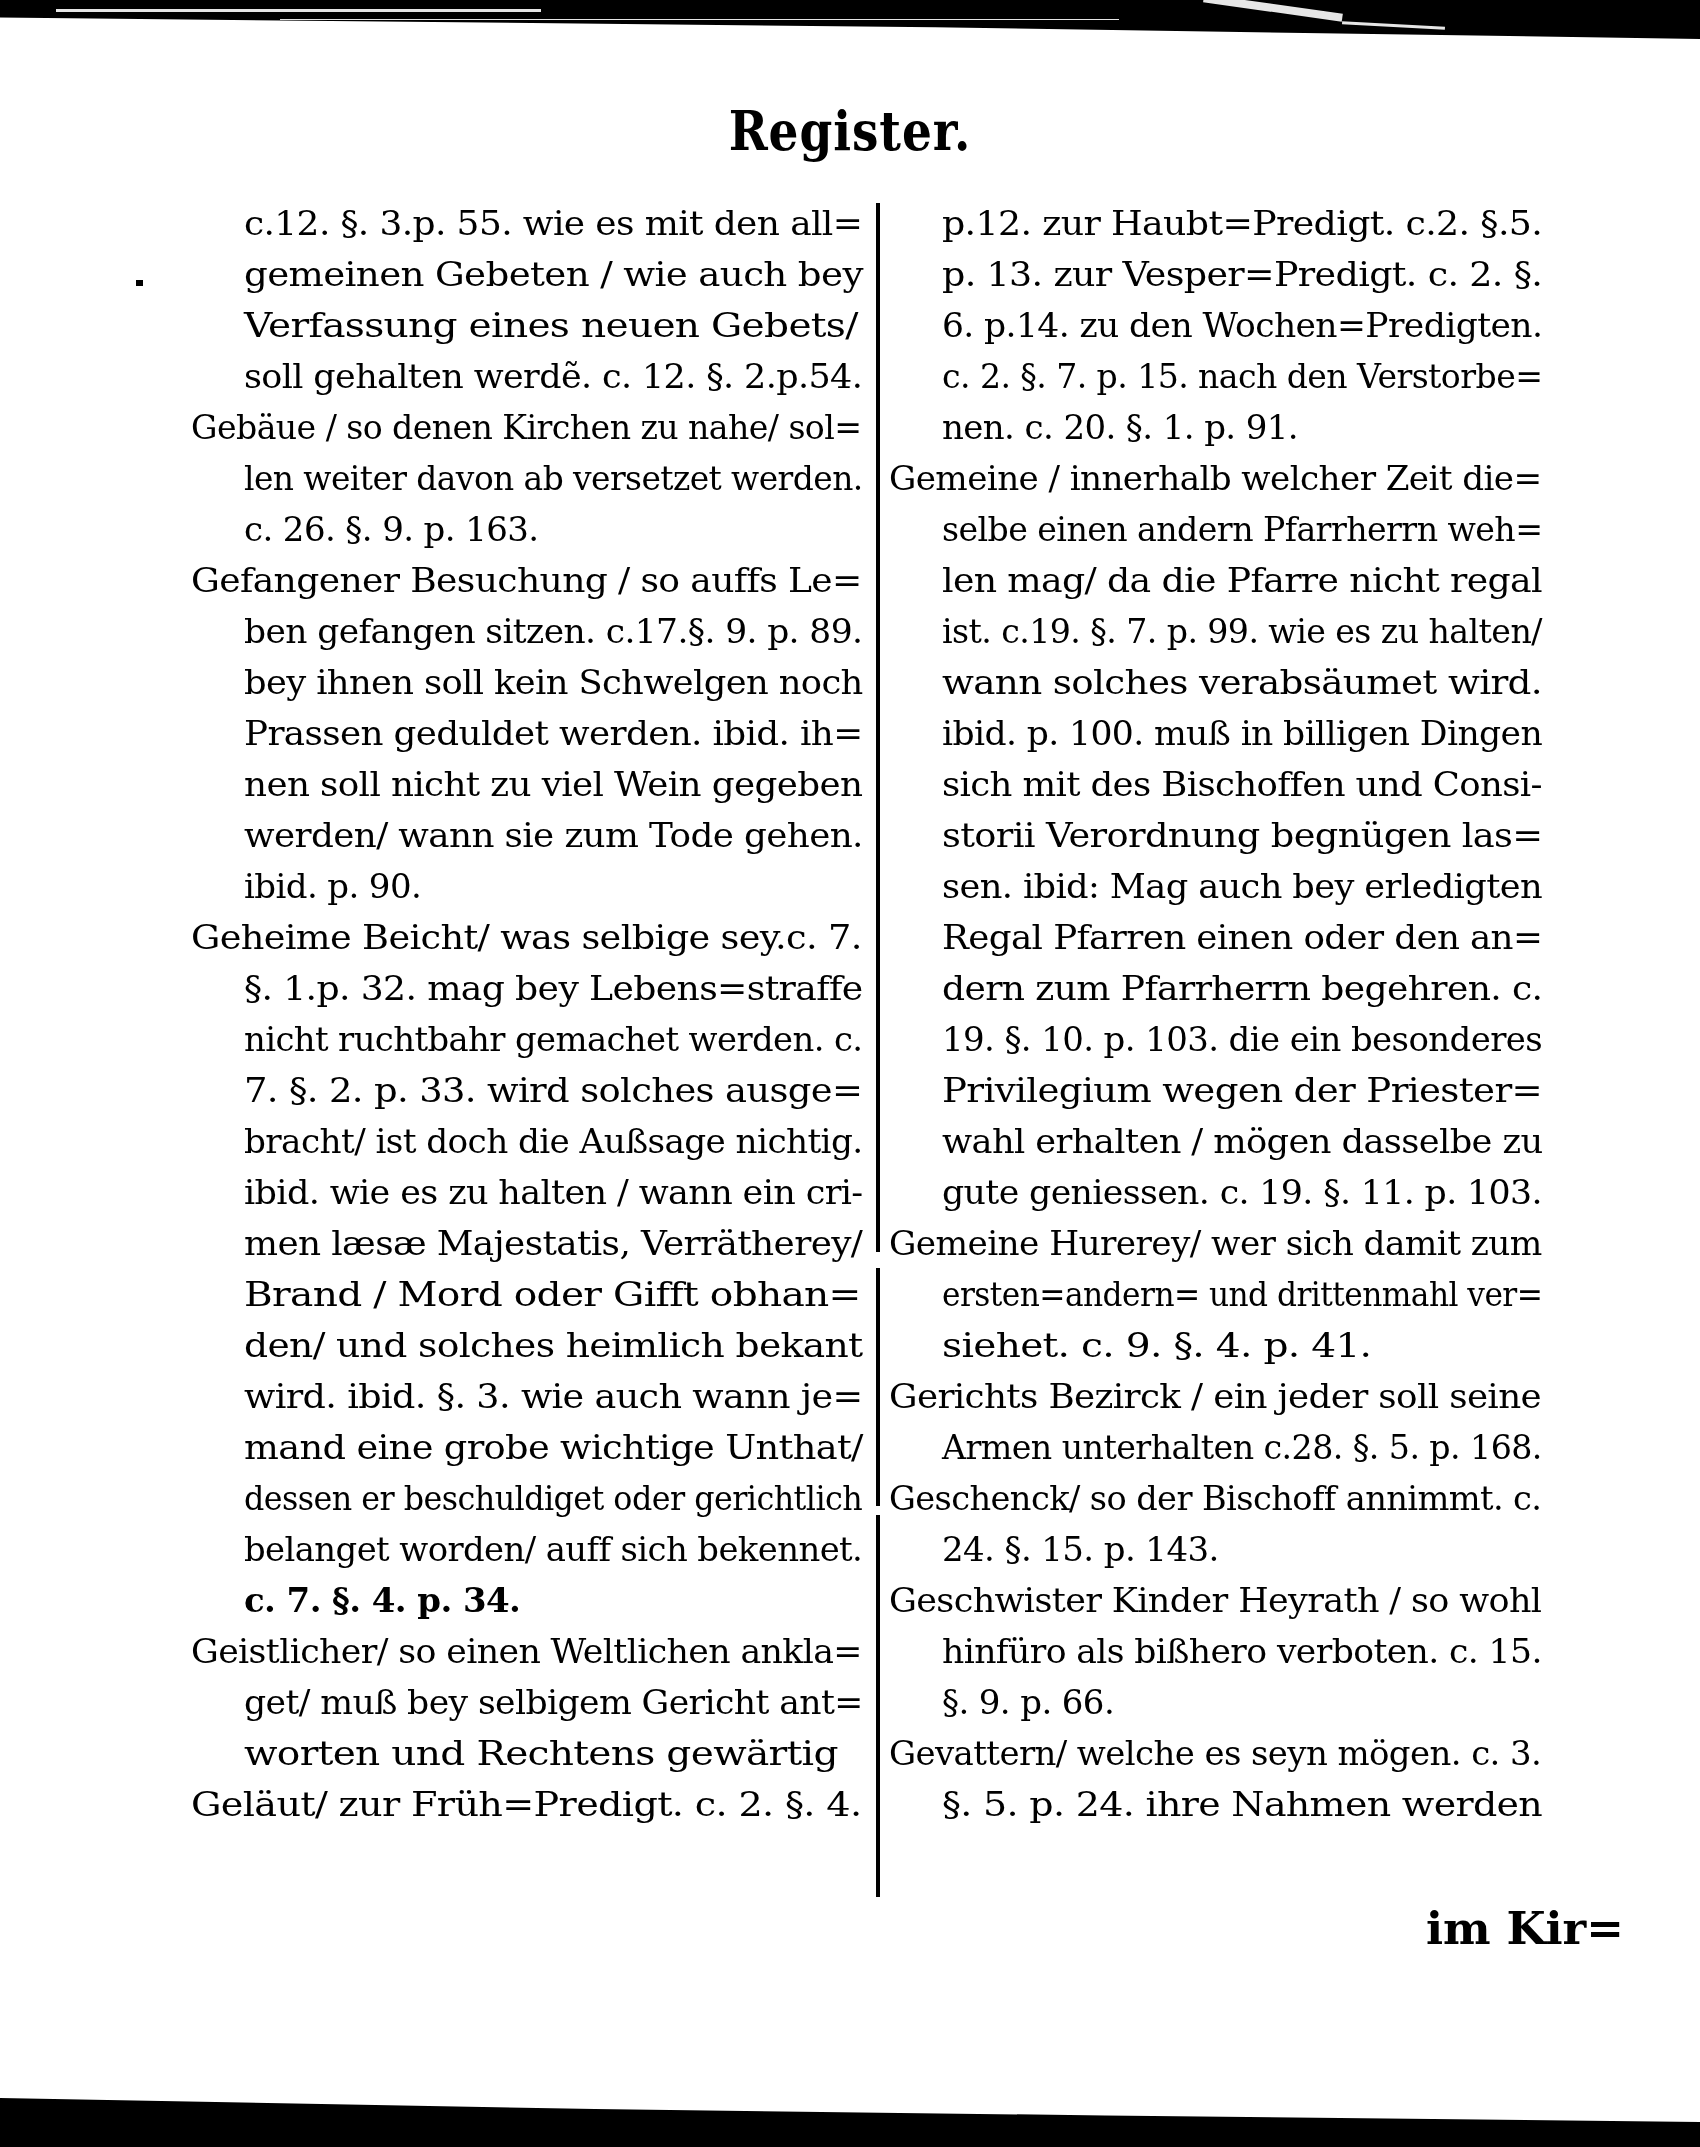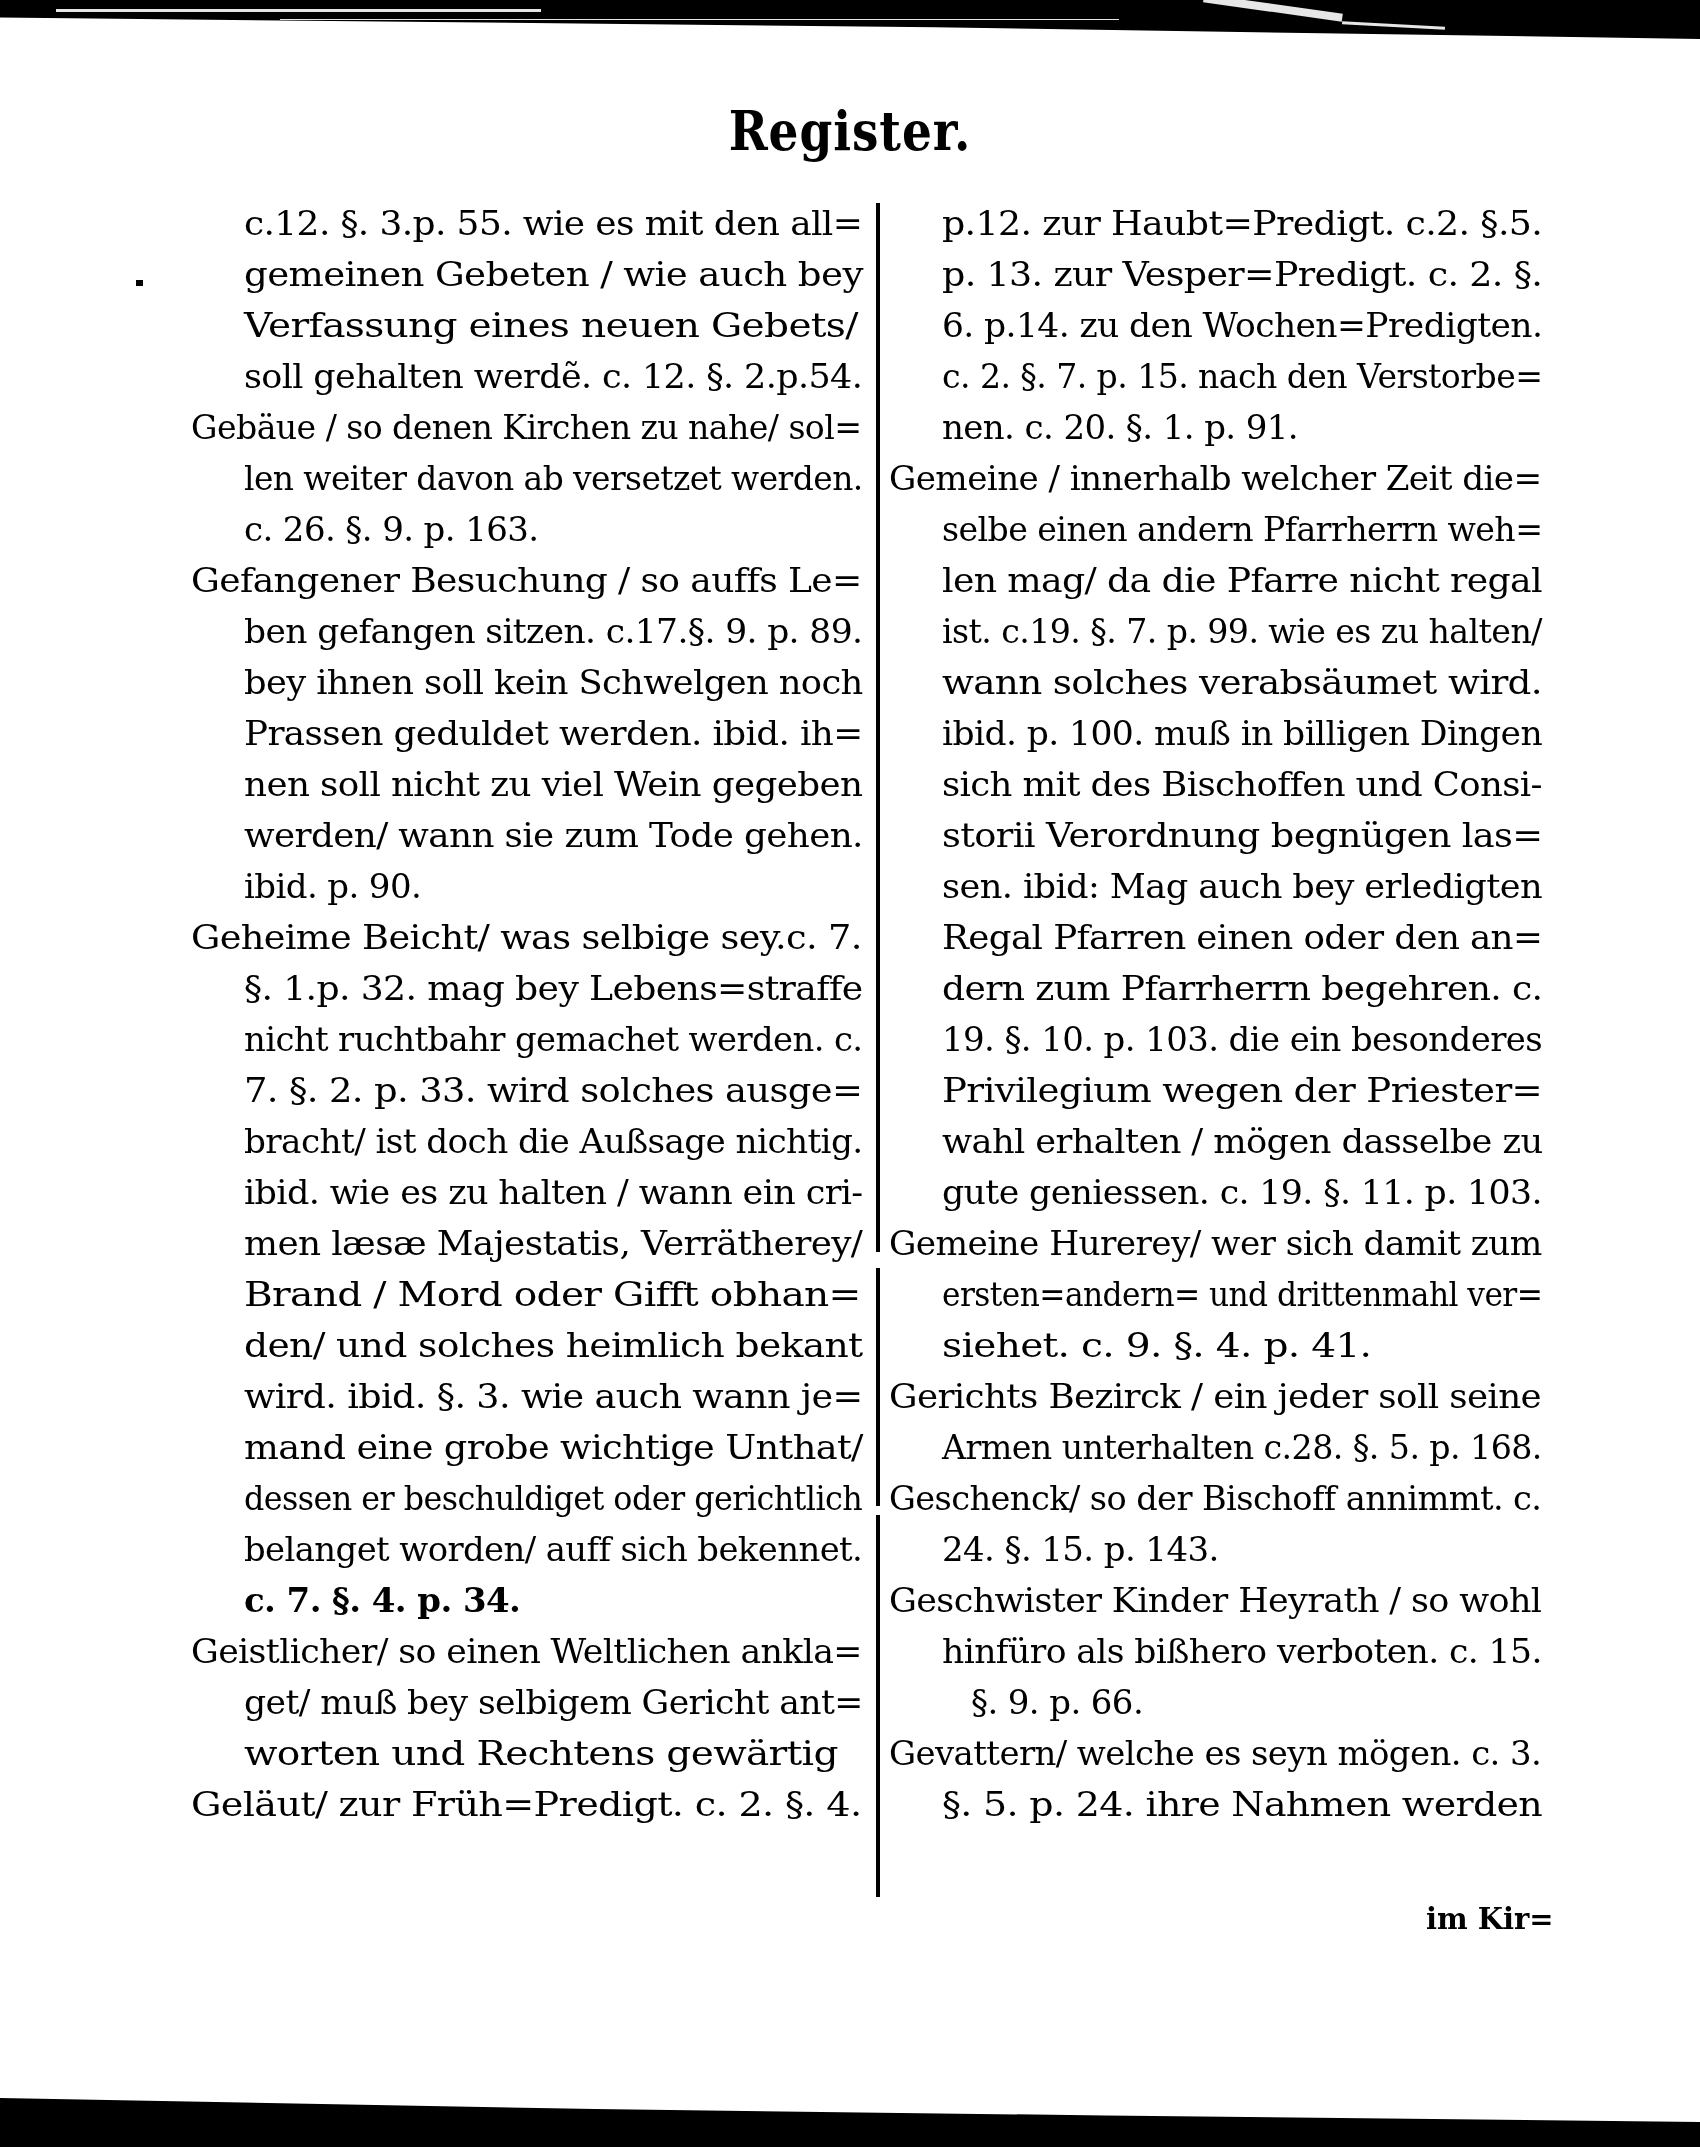--- a/index.html
+++ b/index.html
@@ -67,21 +67,21 @@
     .divider {
       position: absolute;
       left: 876px;
       width: 3.7px;
       background: #000;
     }
     .catchword {
       position: absolute;
       left: 1426px;
       top: 1902px;
-      font-size: 29px;
+      font-size: 45px;
       font-weight: bold;
     }
     .speck {
       position: absolute;
       background: #000;
     }
     .justify-wrap { display: inline-block; }
   </style>
 </head>
 <body>
@@ -154,21 +154,21 @@
     <div class="line indent"><span class="justify-wrap" style="display: inline-block; transform: scaleX(1.021); transform-origin: left center;">gute geniessen. c. 19. §. 11. p. 103.</span></div>
     <div class="line head"><span class="justify-wrap" style="display: inline-block; transform: scaleX(1.01); transform-origin: left center;">Gemeine Hurerey/ wer sich damit zum</span></div>
     <div class="line indent"><span class="justify-wrap" style="display: inline-block; transform: scaleX(0.919); transform-origin: left center;">ersten=andern= und drittenmahl ver=</span></div>
     <div class="line indent"><span class="justify-wrap" style="display: inline-block; transform: scaleX(1.15); transform-origin: left center;">siehet. c. 9. §. 4. p. 41.</span></div>
     <div class="line head"><span class="justify-wrap" style="display: inline-block; transform: scaleX(1.05); transform-origin: left center;">Gerichts Bezirck / ein jeder soll seine</span></div>
     <div class="line indent"><span class="justify-wrap" style="display: inline-block; transform: scaleX(0.979); transform-origin: left center;">Armen unterhalten c.28. §. 5. p. 168.</span></div>
     <div class="line head"><span class="justify-wrap" style="display: inline-block; transform: scaleX(0.989); transform-origin: left center;">Geschenck/ so der Bischoff annimmt. c.</span></div>
     <div class="line indent"><span class="justify-wrap" style="display: inline-block; transform: scaleX(1); transform-origin: left center;">24. §. 15. p. 143.</span></div>
     <div class="line head"><span class="justify-wrap" style="display: inline-block; transform: scaleX(1.028); transform-origin: left center;">Geschwister Kinder Heyrath / so wohl</span></div>
     <div class="line indent"><span class="justify-wrap" style="display: inline-block; transform: scaleX(1.018); transform-origin: left center;">hinfüro als bißhero verboten. c. 15.</span></div>
-    <div class="line indent"><span class="justify-wrap" style="display: inline-block; transform: scaleX(1); transform-origin: left center; margin-left: 29px;">§. 9. p. 66.</span></div>
+    <div class="line indent"><span class="justify-wrap" style="display: inline-block; transform: scaleX(1); transform-origin: left center;">§. 9. p. 66.</span></div>
     <div class="line head"><span class="justify-wrap" style="display: inline-block; transform: scaleX(0.999); transform-origin: left center;">Gevattern/ welche es seyn mögen. c. 3.</span></div>
     <div class="line indent"><span class="justify-wrap" style="display: inline-block; transform: scaleX(1.116); transform-origin: left center;">§. 5. p. 24. ihre Nahmen werden</span></div>
   </div>
 
 <div class="divider" style="top:203px;height:1049px;"></div>
 <div class="divider" style="top:1268px;height:238px;"></div>
 <div class="divider" style="top:1515px;height:382px;"></div>
 
 <div class="catchword">im Kir=</div>
 

